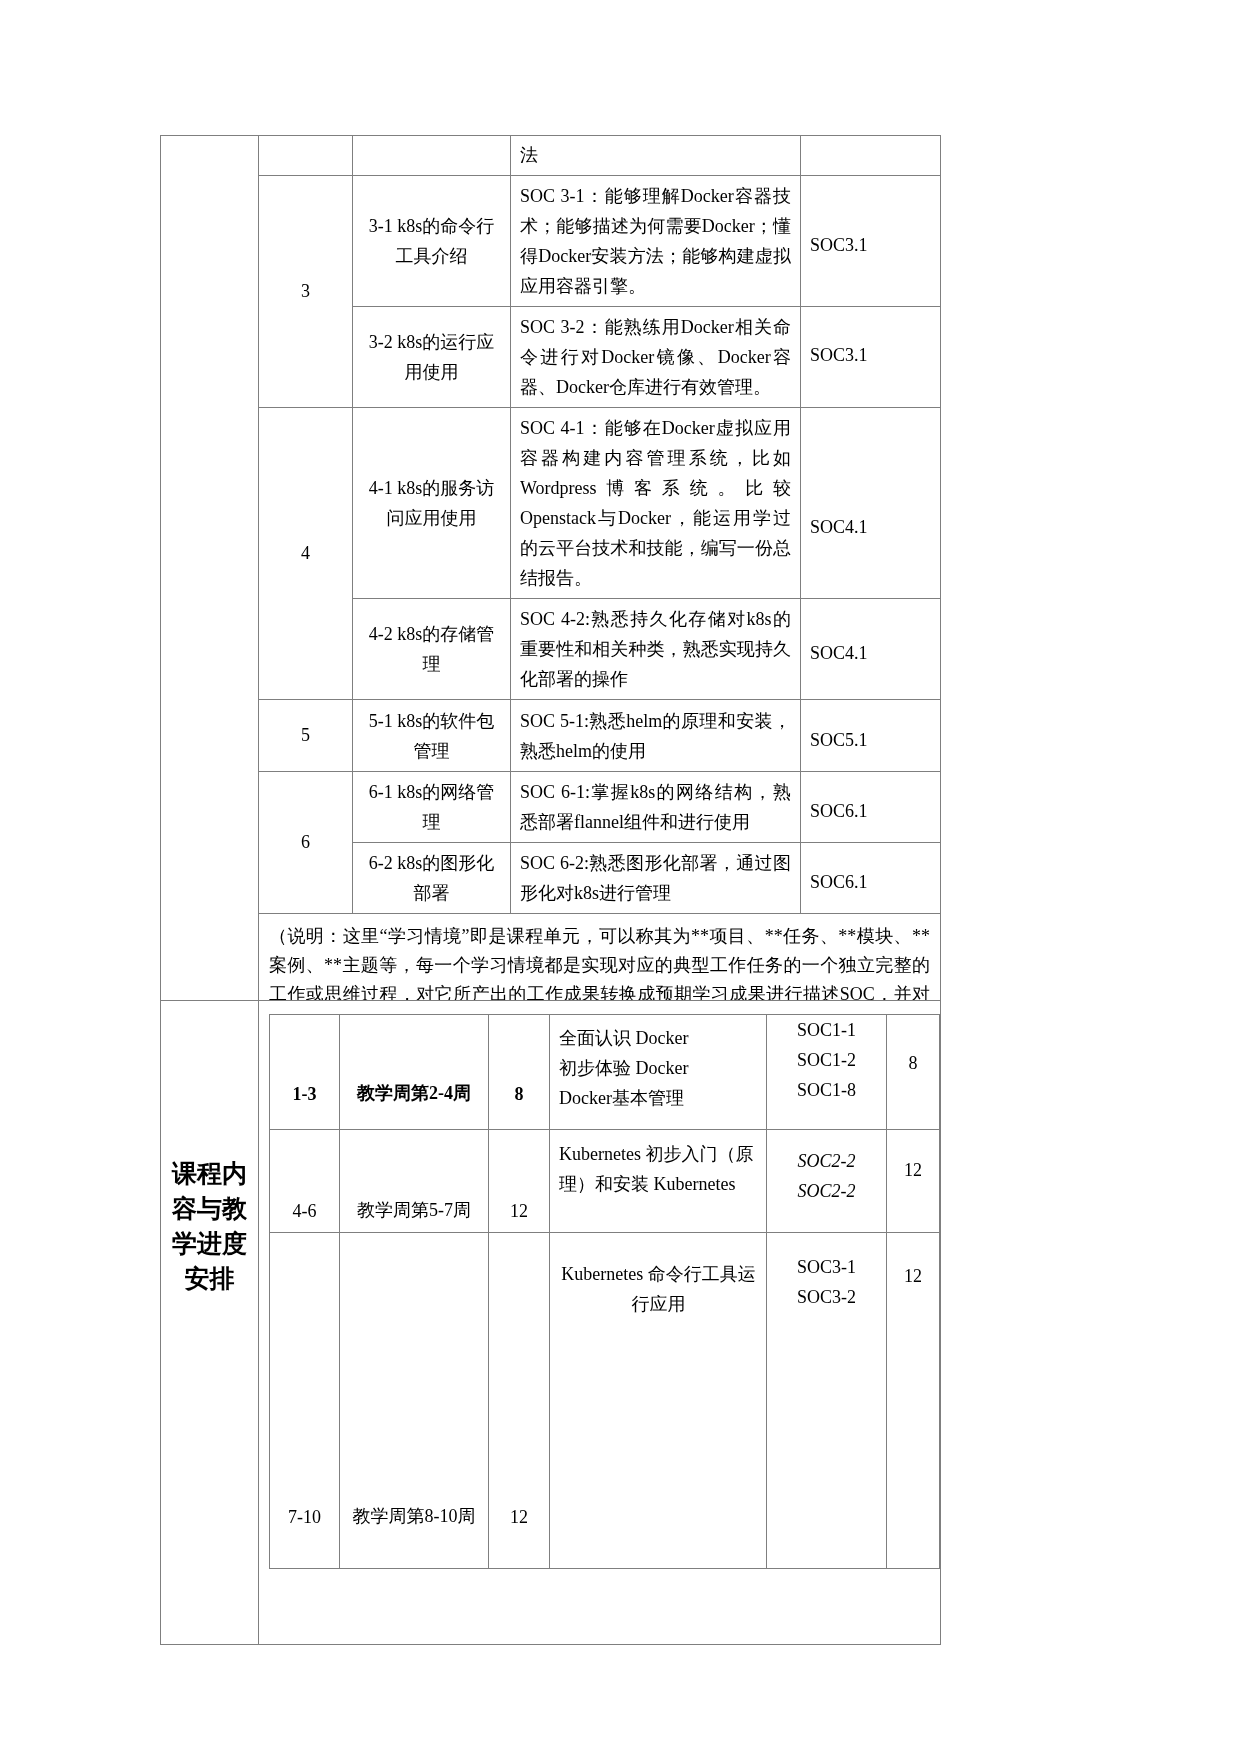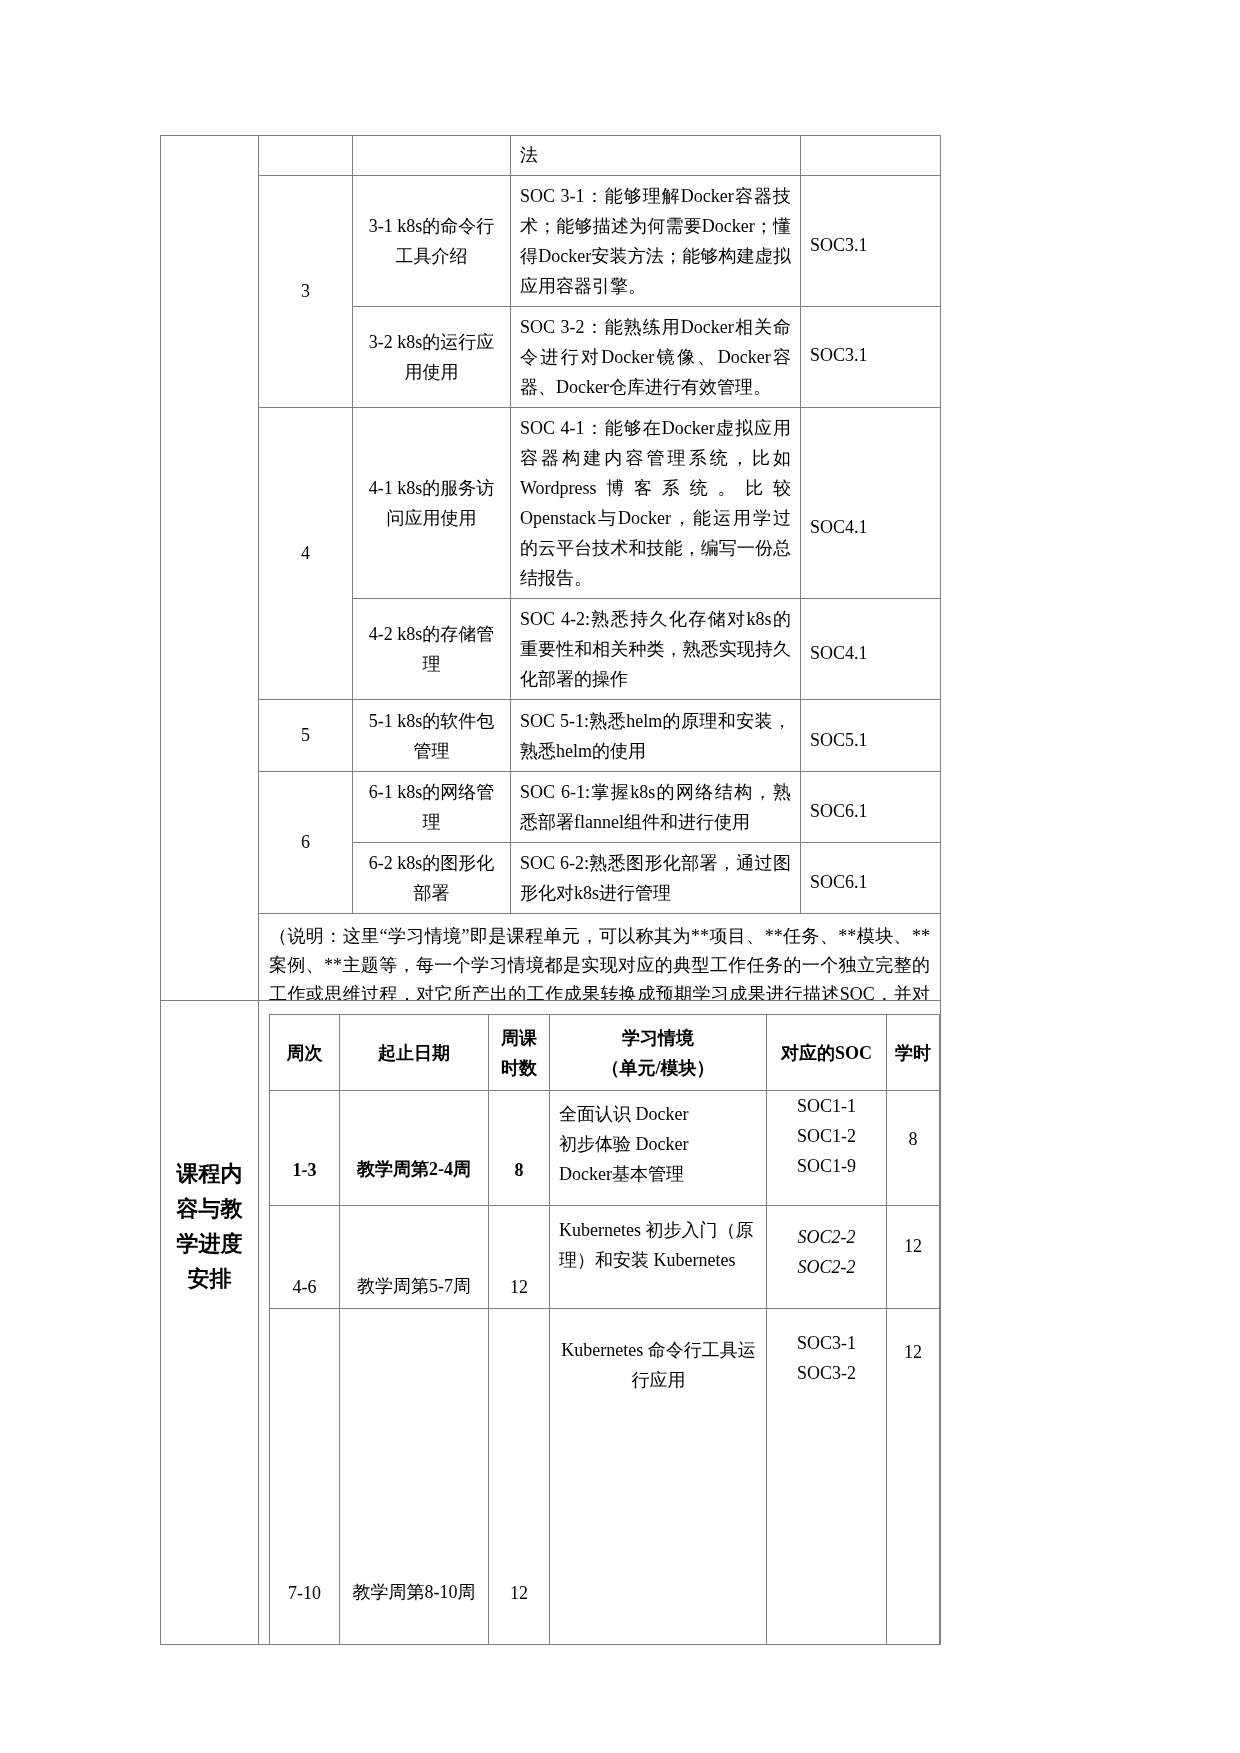--- a/index.html
+++ b/index.html
@@ -28,21 +28,21 @@
   .rh0{height:40px} .rh1{height:128px} .rh2{height:98px} .rh3{height:160px}
   .rh4{height:98px} .rh5{height:72px}  .rh6{height:70px} .rh7{height:68px} .rh8{height:131px}
 
   
   .bottom {
     position:absolute; left:160px; top:1000px; width:781px; height:645px;
     border:1px solid #7f7f7f; display:flex; background:#fff;
   }
   .label-cell {
     flex:0 0 98px; width:98px; border-right:1px solid #7f7f7f;
-    font-weight:bold; font-size:22px; line-height:35px; text-align:center;
+    font-weight:bold; font-size:25px; line-height:35px; text-align:center;
     padding:155px 9px 0;
   }
   .inner { flex:1; padding:13px 0 0 10px; }
   .schedule { border-collapse:collapse; table-layout:fixed; width:670px; }
   .schedule th, .schedule td { border:1px solid #7f7f7f; font-size:18px; }
   .schedule th { font-weight:bold; text-align:center; vertical-align:middle; line-height:30px; padding:2px; }
   .sh { height:76px; }
   .cw,.cd,.ch { vertical-align:bottom; text-align:center; }
   .cs { vertical-align:top; text-align:left; padding:8px 8px 0 9px; line-height:30px;margin-top:24px; }
   .cc { vertical-align:top; text-align:center; line-height:30px; }
@@ -127,47 +127,33 @@
       <table class="schedule">
         <colgroup>
           <col style="width:70px">
             <col style="width:149px">
             <col style="width:61px">
             <col style="width:217px">
             <col style="width:120px">
             <col style="width:53px">
         </colgroup>
         <tbody>
-            <tr class="sh">
-          <th>周次</th>
-          <th>起止日期</th>
-          <th>
-            <div>周课</div>
-            <div>时数</div>
-          </th>
-          <th>
-            <div>学习情境</div>
-            <div>（单元/模块）</div>
-          </th>
-          <th>对应的SOC</th>
-          <th>学时</th>
-        </tr>
         <tr class="r1">
           <td class="cw">1-3</td>
           <td class="cd">教学周第2-4周</td>
           <td class="ch">8</td>
           <td class="cs">
             <div>全面认识 Docker</div>
             <div>初步体验 Docker</div>
             <div>Docker基本管理</div>
           </td>
           <td class="cc">
             <div>SOC1-1</div>
             <div>SOC1-2</div>
-            <div>SOC1-9</div>
+            <div>SOC1-8</div>
           </td>
           <td class="ct">8</td>
         </tr>
         <tr class="r2">
           <td class="cw">4-6</td>
           <td class="cd">教学周第5-7周</td>
           <td class="ch">12</td>
           <td class="cs">
             <div>Kubernetes 初步入门（原理）和安装 Kubernetes</div>
           </td>

